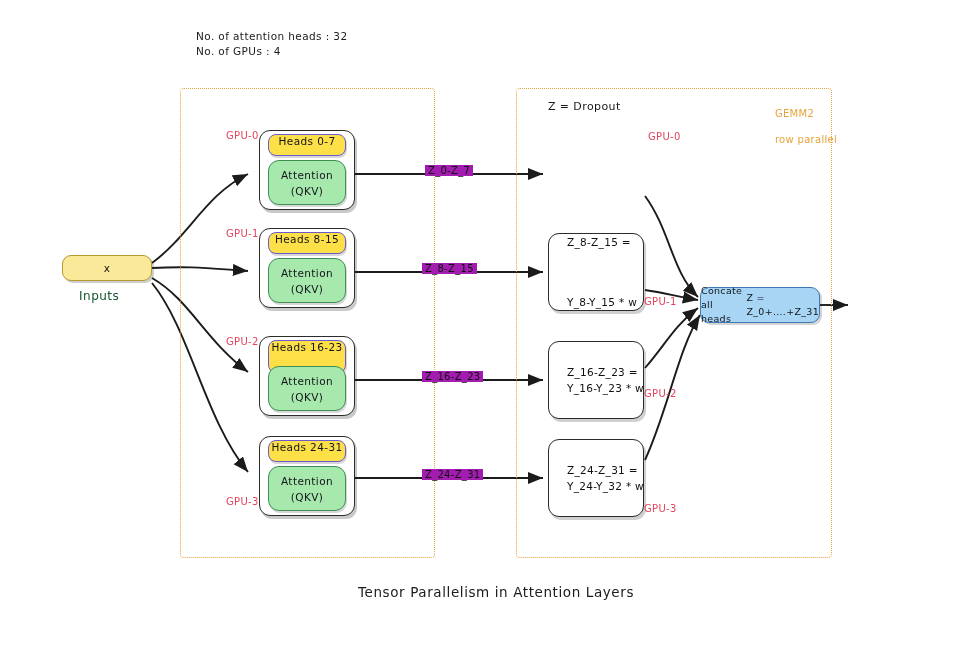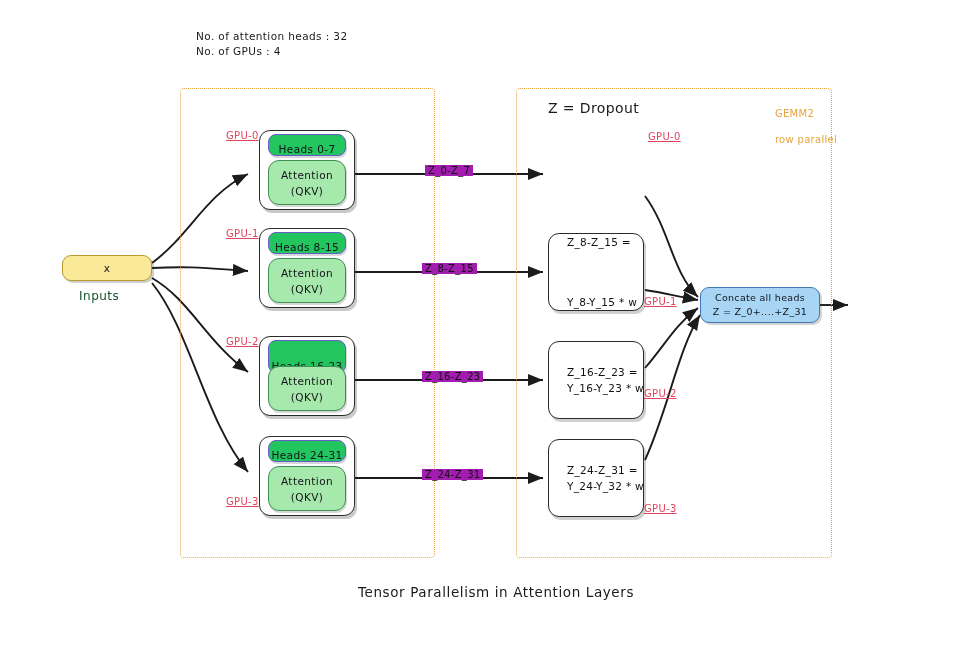--- a/index.html
+++ b/index.html
@@ -44,40 +44,39 @@
     text-align: left;
     white-space: pre;
     letter-spacing: 0.3px;
   }
   .gpu-label {
     position: absolute;
     color: #e2445c;
     font-size: 10px;
     letter-spacing: 0.3px;
     white-space: nowrap;
-    text-decoration: underline;
   }
   .card {
     position: absolute;
     box-sizing: border-box;
     border: 1.8px solid #2b2b2b;
     border-radius: 11px;
     background: #ffffff;
     box-shadow: 2px 3px 0 rgba(40,40,40,0.25);
   }
   .heads-chip {
     position: absolute;
     box-sizing: border-box;
     border: 1.5px solid #6a5acd;
     border-radius: 8px;
-    background: #22c55e;
+    background: #fde047;
     color: #14141b;
     font-size: 10.5px;
     display: flex;
-    align-items: flex-end;
+    align-items: flex-start;
     justify-content: center;
     letter-spacing: 0.4px;
     box-shadow: 1px 2px 0 rgba(60,60,60,0.2);
   }
   .attn-chip {
     position: absolute;
     box-sizing: border-box;
     border: 1.5px solid #3f8f55;
     border-radius: 11px;
     background: #a7e8ac;
@@ -132,29 +131,28 @@
   .concat-box {
     position: absolute;
     box-sizing: border-box;
     border: 1.6px solid #3f79b5;
     border-radius: 9px;
     background: #a9d5f5;
     color: #10161c;
     font-size: 9.5px;
     line-height: 14px;
     display: flex;
-    flex-direction: column;
     align-items: center;
     justify-content: center;
     letter-spacing: 0.3px;
     box-shadow: 2px 2px 0 rgba(60,60,60,0.22);
   }
   .dropout-label {
     position: absolute;
-    font-size: 14px;
+    font-size: 11px;
     color: #1b1b1b;
     letter-spacing: 0.4px;
     white-space: nowrap;
   }
   .edge-label {
     position: absolute;
     font-size: 10px;
     color: #101010;
     background: #a21caf;
     padding: 0 3px;

